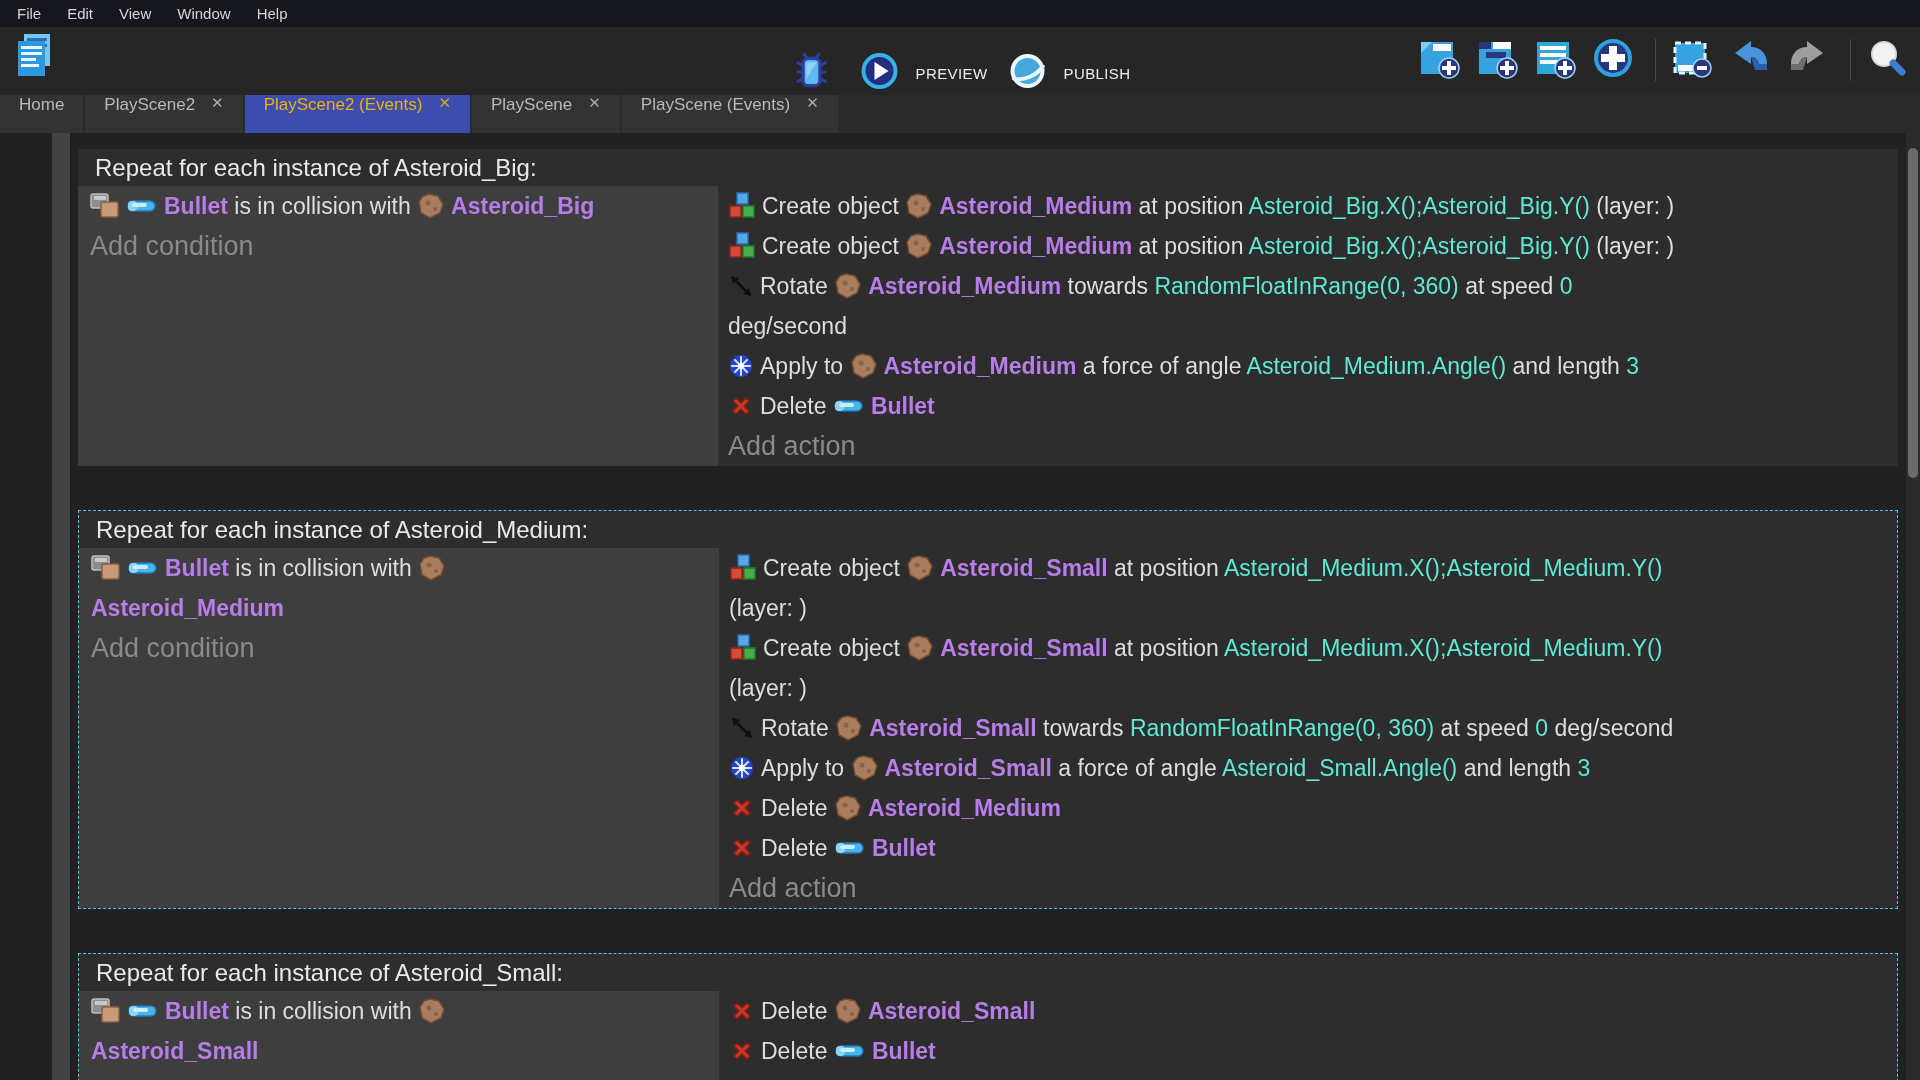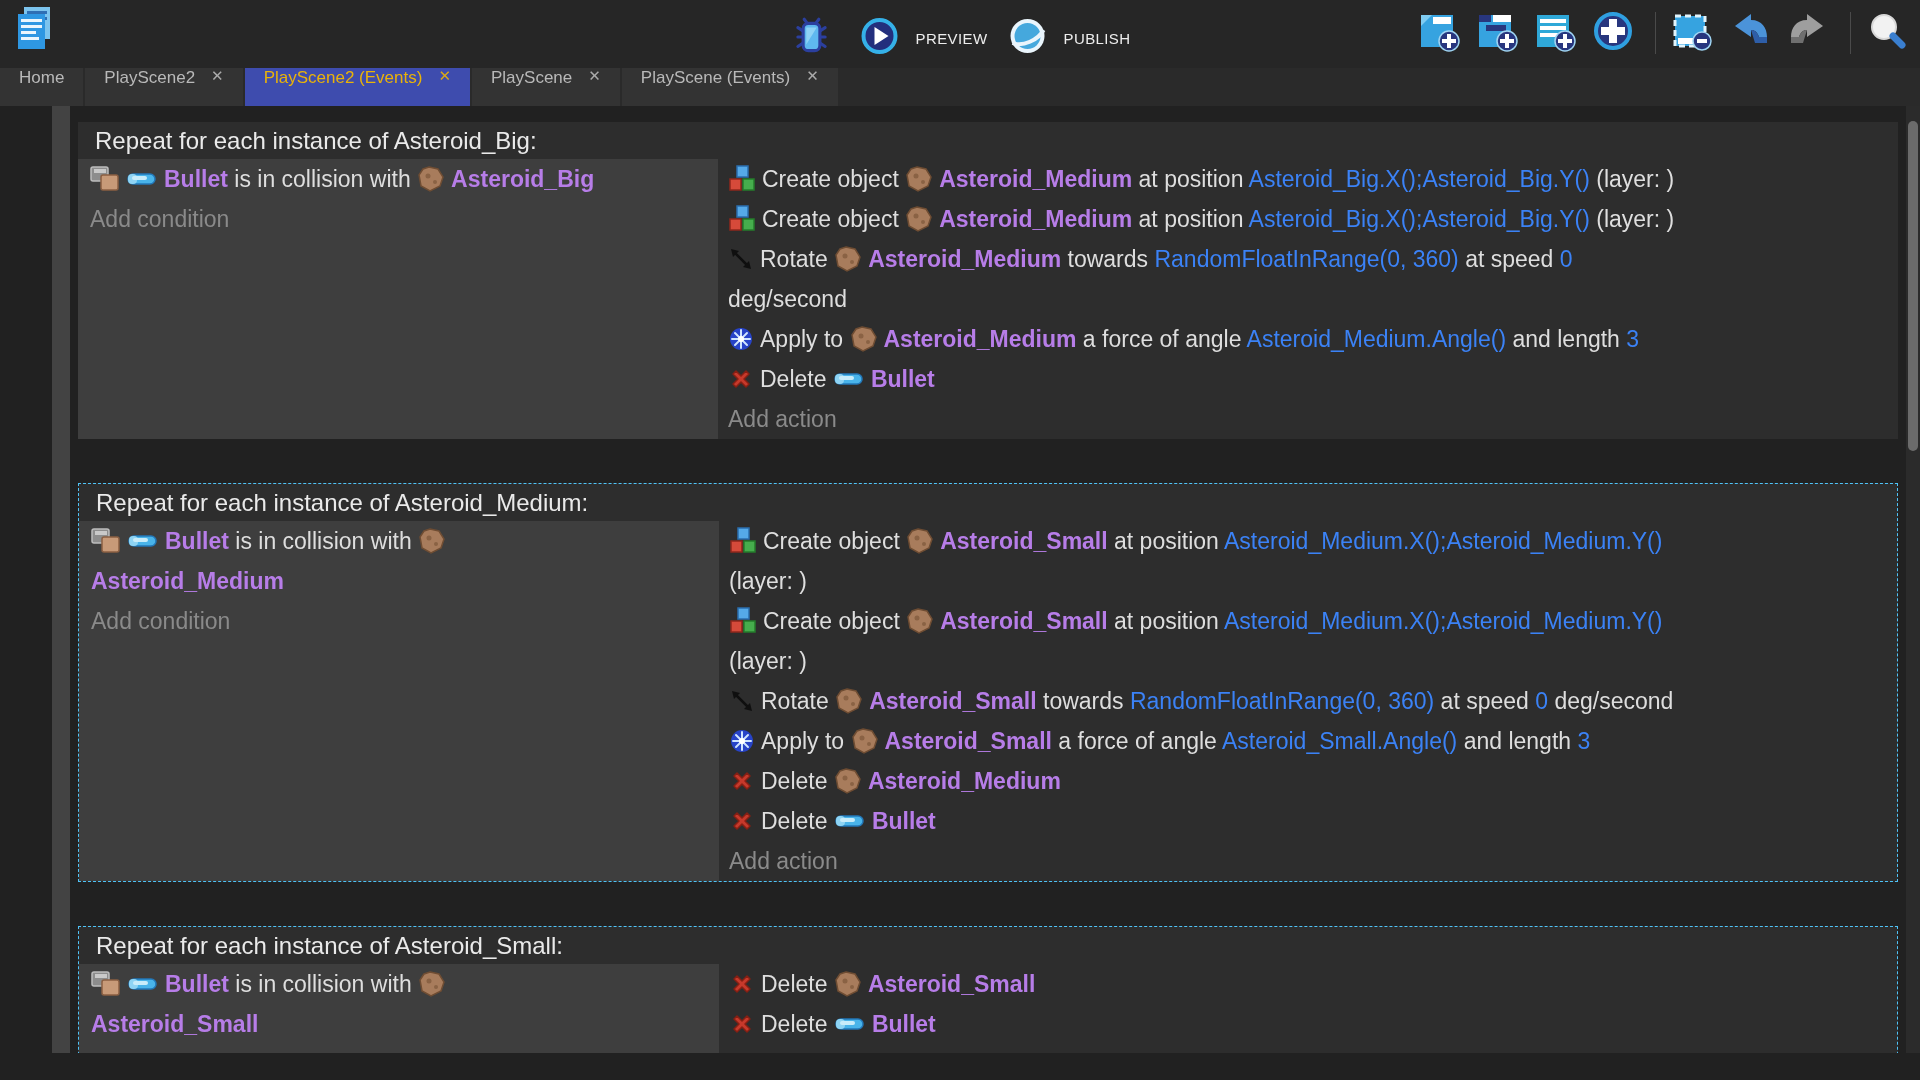--- a/index.html
+++ b/index.html
@@ -3,21 +3,21 @@
 <meta charset="utf-8">
 <style>
   html,body{margin:0;padding:0;}
   body{width:1920px;height:1080px;overflow:hidden;background:#212121;
        font-family:"Liberation Sans",sans-serif;}
   .menubar{height:27px;background:#16161e;display:flex;align-items:center;padding-left:4px;}
   .menu-item{color:#d6d6d6;font-size:15px;padding:0 13px;line-height:27px;cursor:default;}
   .toolbar{height:68px;background:#262626;position:relative;}
   .tb-btn{background:none;border:none;padding:0;margin:0;cursor:pointer;display:flex;align-items:center;}
   .tb-left{position:absolute;left:14px;top:10px;}
-  .tb-center{position:absolute;left:50%;top:4px;height:68px;transform:translateX(-50%);
+  .tb-center{position:absolute;left:50%;top:12px;height:68px;transform:translateX(-50%);
              display:flex;align-items:center;gap:20px;}
   .tb-label{color:#ededed;font-size:15px;margin-left:10px;letter-spacing:.4px;}
   .tb-right{position:absolute;right:6px;top:12px;display:flex;align-items:center;gap:10px;}
   .tb-sep{width:1px;height:42px;background:#4a4a4a;margin:0 5px;}
   .tabbar{height:38px;background:#2a2a2a;display:flex;gap:2px;}
   .tab{background:#333333;color:#b9b9b9;font-size:17px;display:flex;align-items:flex-start;
        padding:0 19px;gap:16px;cursor:pointer;}
   .tab.active{background:#3e4cae;color:#eab308;}
   .tab-close{font-size:15px;line-height:1;opacity:.9;}
   .sheet{position:relative;height:947px;background:#212121;overflow:hidden;}
@@ -25,32 +25,39 @@
   .events{position:absolute;left:78px;top:16px;right:22px;}
   .event{background:#2d2d2d;margin-bottom:8px;}
   .event.selected{border:1px dashed #4fc3f7;margin-top:44px;}
   .ev-header{height:37px;line-height:38px;padding-left:17px;font-size:24px;color:#eaeaea;
              white-space:pre;overflow:hidden;}
   .ev-body{display:flex;align-items:stretch;}
   .cond-col{width:640px;flex:none;background:#3e3e3e;padding-left:12px;box-sizing:border-box;}
   .act-col{flex:1;padding-left:10px;overflow:hidden;}
   .line{line-height:40px;font-size:23px;color:#dedede;white-space:pre;}
   .seg-obj{color:#b77de8;font-weight:bold;}
-  .seg-expr{color:#3b82f6;}
-  .placeholder{line-height:40px;font-size:23px;color:#8a8a8a;cursor:pointer;}
+  .seg-expr{color:#5eead4;}
+  .placeholder{line-height:40px;font-size:27px;color:#8a8a8a;cursor:pointer;}
   .seg-icon{display:inline-block;vertical-align:middle;margin-right:6px;margin-top:-4px;}
   .seg-icon svg{display:block;}
   .vscroll{position:absolute;right:0;top:0;bottom:0;width:14px;background:#2b2b2b;}
   .vthumb{position:absolute;left:2px;right:2px;top:15px;height:330px;background:#6b6b6b;border-radius:6px;}
 </style>
 </head>
 <body>
 
 <div class="app">
 
+  <div class="menubar" id="menubar">
+      <div class="menu-item">File</div>
+      <div class="menu-item">Edit</div>
+      <div class="menu-item">View</div>
+      <div class="menu-item">Window</div>
+      <div class="menu-item">Help</div>
+    </div>
 
   <div class="toolbar">
     <div class="tb-left">
       <button class="tb-btn">
         <span class="seg-icon">
             <svg width="40" height="44" viewBox="0 0 40 44">
               <rect x="10" y="1" width="26" height="32" fill="#7cc4ee"></rect>
               <g fill="#2e6fb4">
                 <rect x="13" y="5" width="20" height="3"></rect>
                 <rect x="13" y="11" width="20" height="3"></rect>

